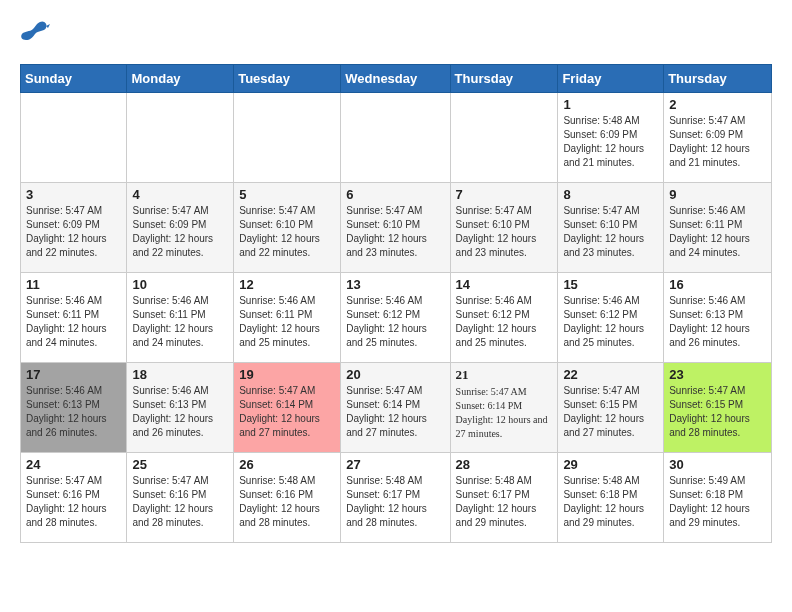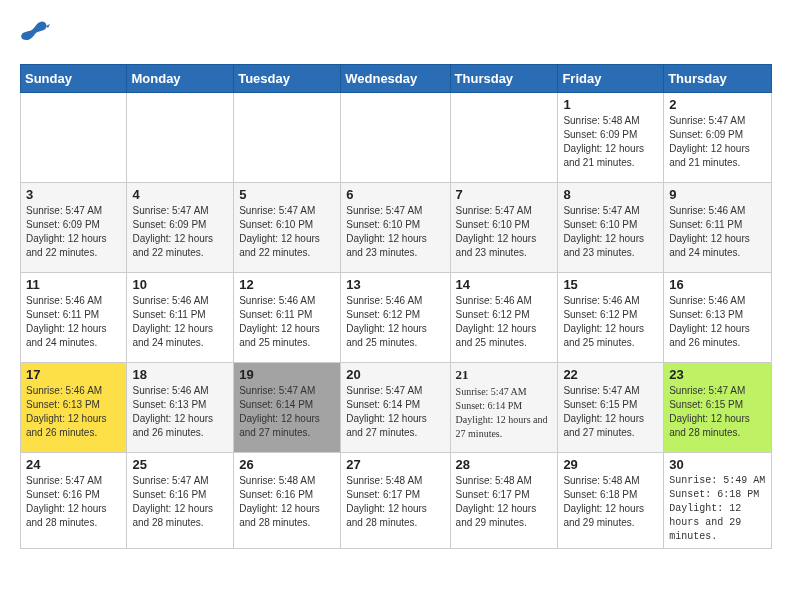--- a/index.html
+++ b/index.html
@@ -226,33 +226,33 @@
 Daylight: 12 hours and 25 minutes.</div>
         </td>
         <td>
           <span class="day-number">16</span>
           <div class="day-info" style="white-space: pre-line;">Sunrise: 5:46 AM
 Sunset: 6:13 PM
 Daylight: 12 hours and 26 minutes.</div>
         </td>
       </tr>
       <tr>
-        <td style="background: #fde047;">
+        <td style="background: #a3a3a3;">
           <span class="day-number">17</span>
           <div class="day-info" style="white-space: pre-line;">Sunrise: 5:46 AM
 Sunset: 6:13 PM
 Daylight: 12 hours and 26 minutes.</div>
         </td>
         <td style="background: rgb(245, 245, 245);">
           <span class="day-number">18</span>
           <div class="day-info" style="white-space: pre-line;">Sunrise: 5:46 AM
 Sunset: 6:13 PM
 Daylight: 12 hours and 26 minutes.</div>
         </td>
-        <td style="background: #a3a3a3;">
+        <td style="background: #fca5a5;">
           <span class="day-number">19</span>
           <div class="day-info" style="white-space: pre-line;">Sunrise: 5:47 AM
 Sunset: 6:14 PM
 Daylight: 12 hours and 27 minutes.</div>
         </td>
         <td style="background: rgb(245, 245, 245);">
           <span class="day-number">20</span>
           <div class="day-info" style="white-space: pre-line;">Sunrise: 5:47 AM
 Sunset: 6:14 PM
 Daylight: 12 hours and 27 minutes.</div>
@@ -308,19 +308,19 @@
 Daylight: 12 hours and 29 minutes.</div>
         </td>
         <td>
           <span class="day-number">29</span>
           <div class="day-info" style="white-space: pre-line;">Sunrise: 5:48 AM
 Sunset: 6:18 PM
 Daylight: 12 hours and 29 minutes.</div>
         </td>
         <td>
           <span class="day-number">30</span>
-          <div class="day-info" style="white-space: pre-line; font-family: Liberation Mono, monospace;">Sunrise: 5:49 AM
+          <div class="day-info" style="white-space: pre-line;">Sunrise: 5:49 AM
 Sunset: 6:18 PM
 Daylight: 12 hours and 29 minutes.</div>
         </td>
       </tr>
     </tbody>
 </table>
 
 </body></html>

